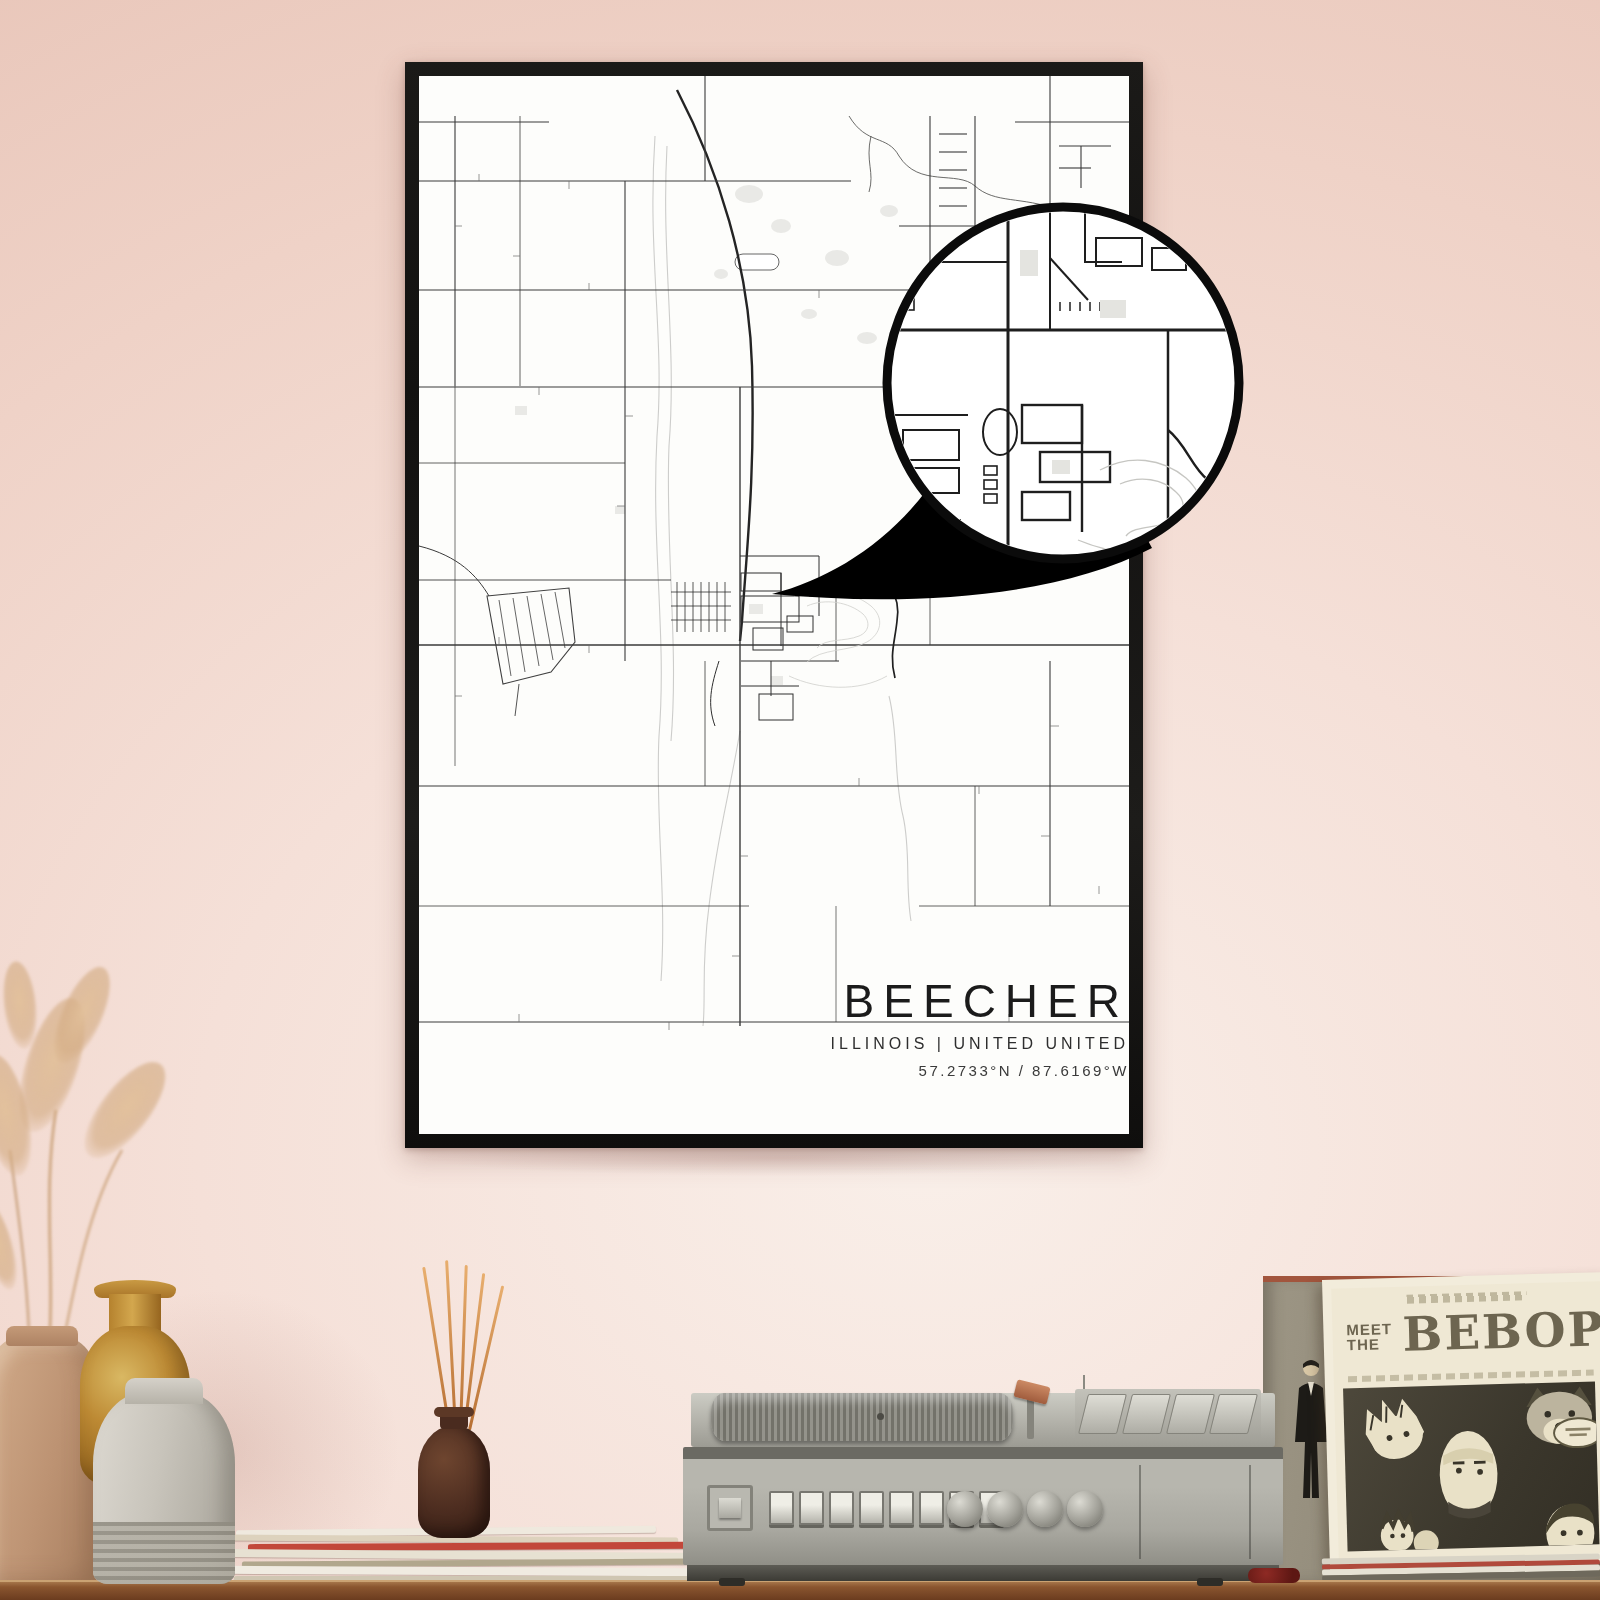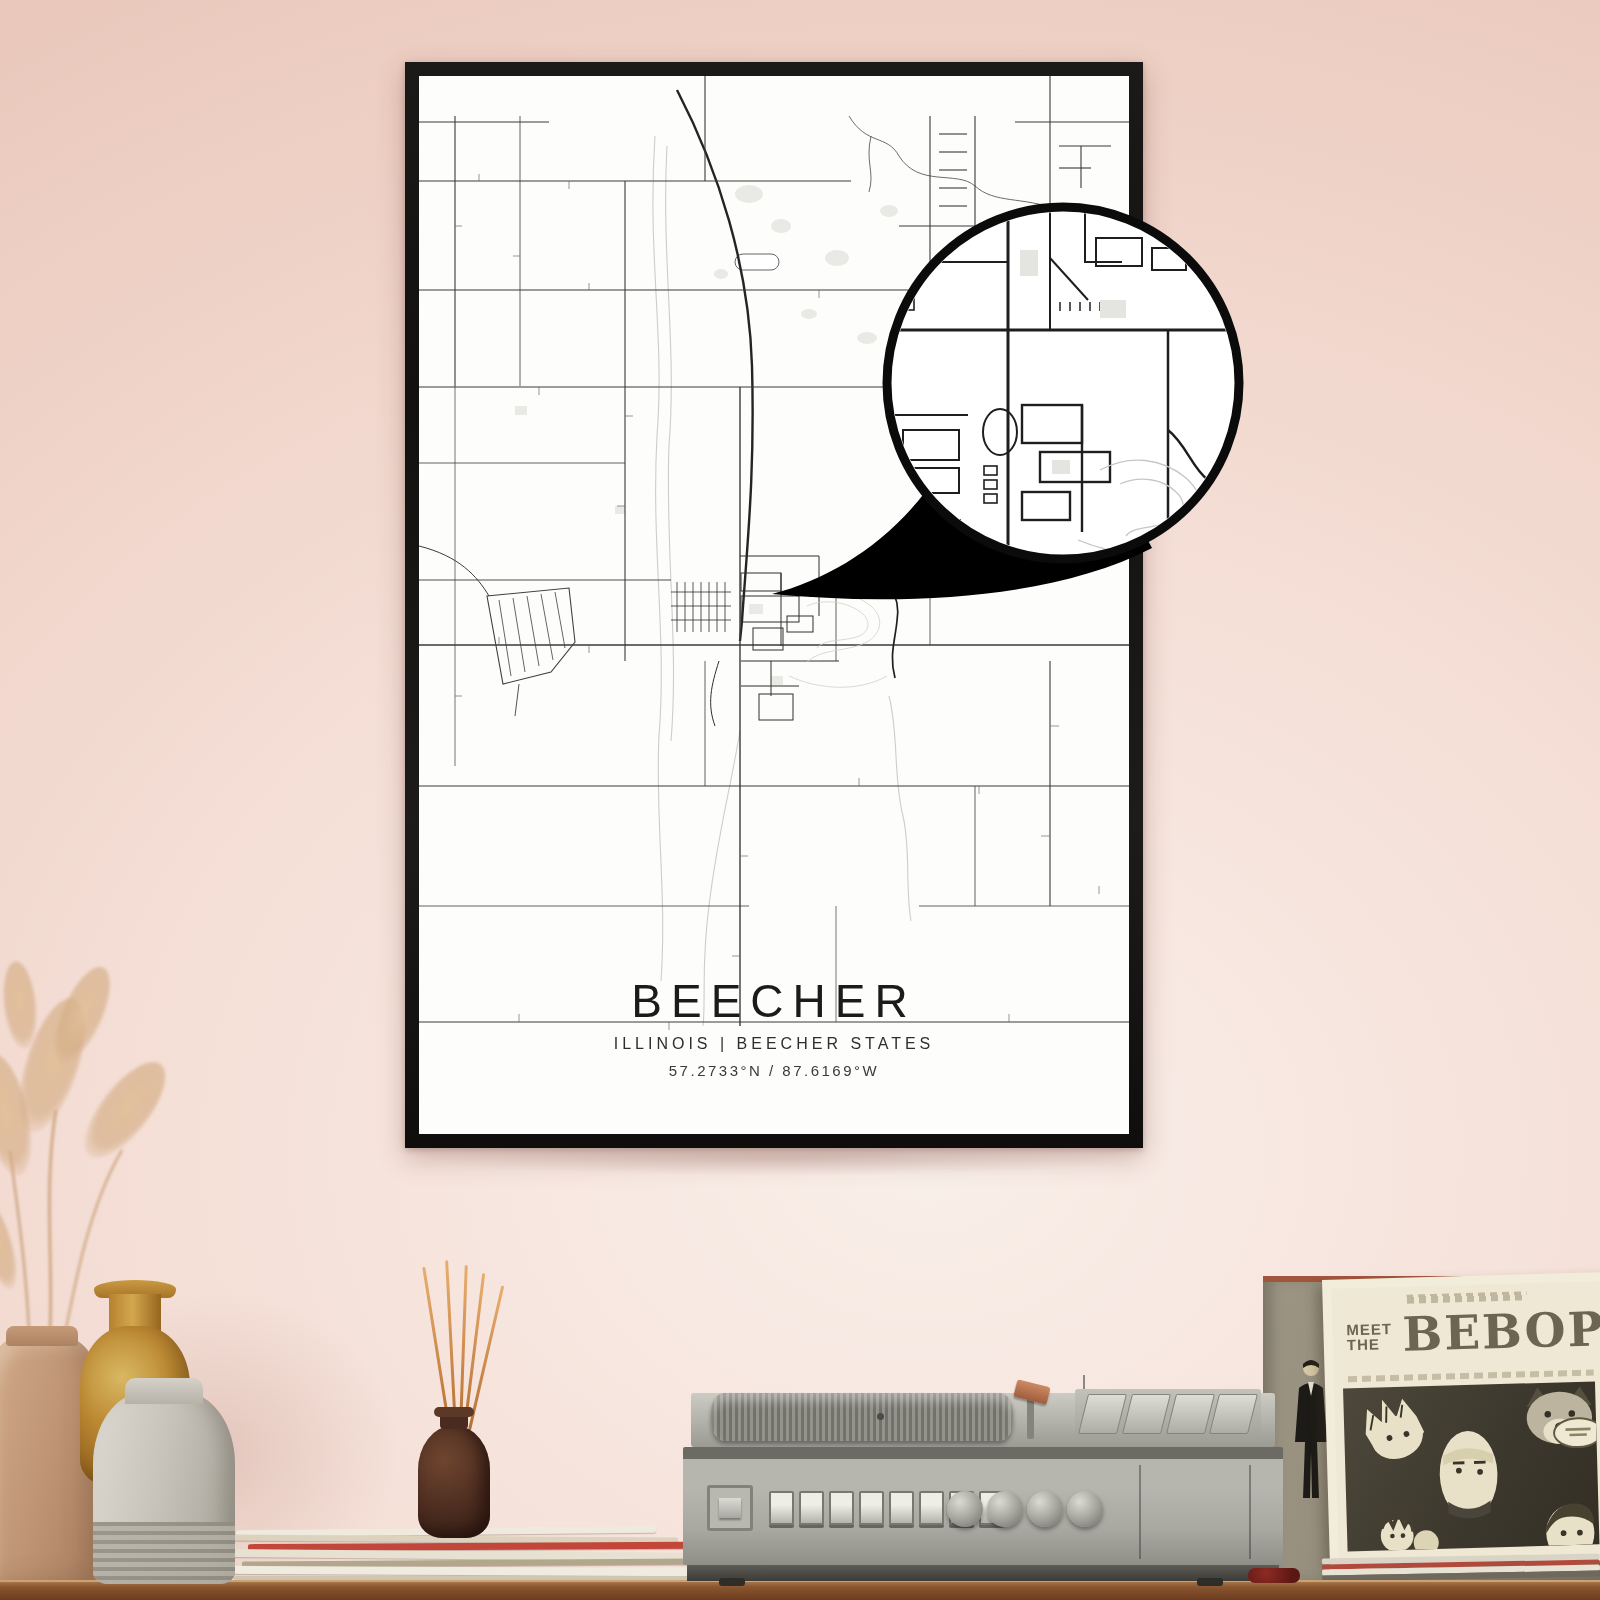--- a/index.html
+++ b/index.html
@@ -16,21 +16,21 @@
   .sh-player{left:660px;top:1545px;width:660px;height:60px;border-radius:50%;
     background:radial-gradient(closest-side, rgba(70,40,30,.28), rgba(70,40,30,0));}
   .sh-crate{left:1240px;top:1540px;width:380px;height:70px;border-radius:50%;
     background:radial-gradient(closest-side, rgba(70,40,30,.25), rgba(70,40,30,0));}
   
   .poster{position:absolute;left:405px;top:62px;width:738px;height:1086px;
     background:linear-gradient(180deg,#1b1a18,#121110 30%,#1d1c1a 70%,#0f0e0d);
     padding:14px;box-shadow:0 10px 26px rgba(110,55,45,.30), 0 2px 6px rgba(80,40,30,.25);}
   .paper{position:relative;width:100%;height:100%;background:#fdfdfb;overflow:hidden;}
   .map-svg{position:absolute;left:0;top:0;width:100%;height:100%;}
-  .title-block{position:absolute;left:0;right:0;top:898px;text-align:center;color:#1d1d1d;}
+  .title-block{position:absolute;left:0;right:0;top:898px;text-align:right;color:#1d1d1d;}
   .map-title{font-size:46px;letter-spacing:9px;font-weight:300;color:#1b1b1b;}
   .map-region{margin-top:7px;font-size:16px;letter-spacing:4px;color:#2e2e2e;}
   .map-coords{margin-top:9px;font-size:15px;letter-spacing:2.5px;color:#3a3a3a;}
   
   .magnifier{position:absolute;left:735px;top:145px;width:530px;height:480px;}
   
   .pampas{position:absolute;left:-10px;top:945px;width:260px;height:420px;}
   
   .shelf{position:absolute;left:0;bottom:0;width:1600px;height:20px;
     background:linear-gradient(180deg,#b08154 0%, #8a552f 35%, #6b3c1f 100%);}
@@ -313,21 +313,21 @@
         </g>
 
         <g stroke="#cfcfcc" stroke-width=".8" fill="none">
           <path d="M375,520 C400,510 432,514 452,530 C466,542 462,558 448,566 C430,576 402,572 388,586"></path>
           <path d="M388,530 C406,522 430,526 444,538 C452,546 450,556 440,560 C426,566 406,562 398,572"></path>
           <path d="M370,600 C400,614 440,616 468,600"></path>
         </g>
       </svg>
       <div class="title-block">
         <div class="map-title">BEECHER</div>
-        <div class="map-region">ILLINOIS | BEECHER STATES</div>
+        <div class="map-region">ILLINOIS | UNITED UNITED</div>
         <div class="map-coords">57.2733°N / 87.6169°W</div>
       </div>
     </div>
   </div>
 
   <svg class="magnifier" viewBox="735 145 530 480">
     <defs>
         <clipPath id="lens">
           <circle cx="1063" cy="383" r="171"></circle>
         </clipPath>

